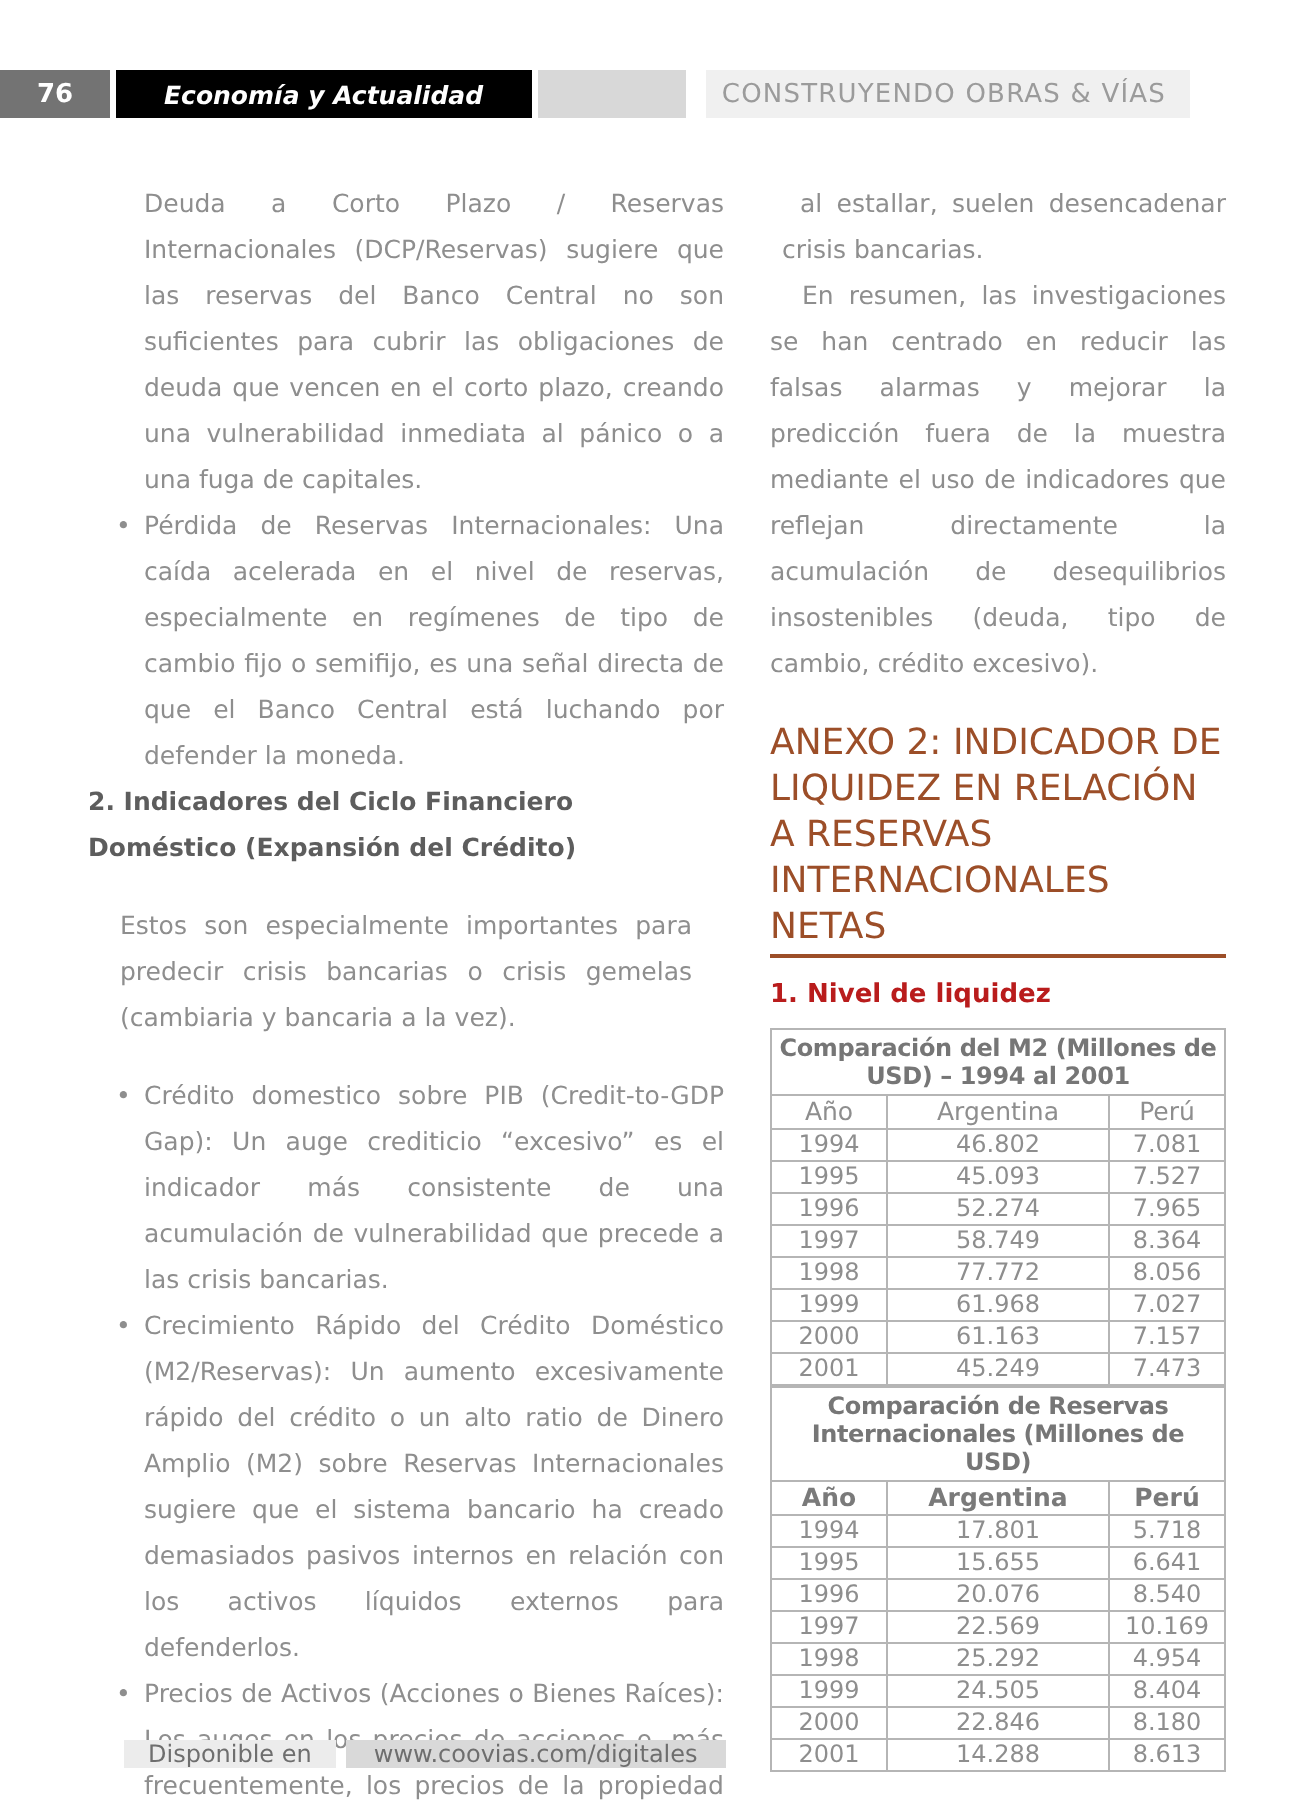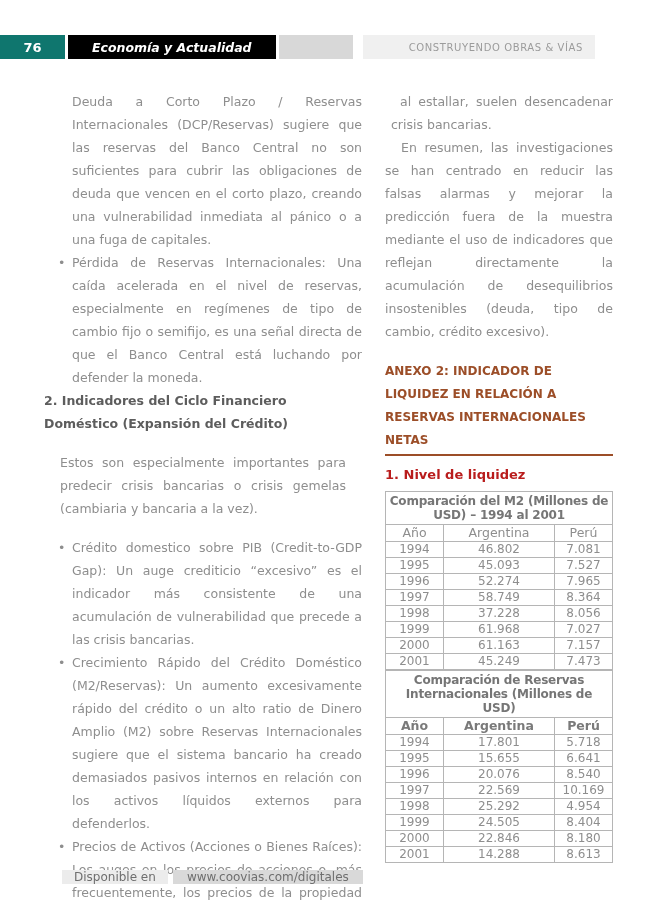--- a/index.html
+++ b/index.html
@@ -4,30 +4,30 @@
 <style>
   html,body { margin:0; padding:0; background:#ffffff; }
   .page {
     position:relative; width:650px; height:904px; background:#ffffff;
     font-family:"DejaVu Sans","Liberation Sans",sans-serif; overflow:hidden;
   }
 
   
   .header { position:absolute; top:35px; left:0; right:55px; height:24px; display:flex; align-items:stretch; }
   .page-num {
-    width:65px; background:#0f766e; color:#ffffff; font-weight:bold; font-size:13px;
+    width:55px; background:#737373; color:#ffffff; font-weight:bold; font-size:13px;
     display:flex; align-items:center; justify-content:center;
   }
   .section-tag {
     margin-left:3px; background:#000000; color:#ffffff; font-weight:bold; font-size:12.5px;
     display:flex; align-items:center; padding:0 24px; white-space:nowrap;font-style:italic;
   }
   .header-spacer-box { margin-left:3px; width:74px; background:#d8d8d8; }
   .pub-bar {
-    margin-left:10px; flex:1; background:#f0f0f0; color:#9b9b9b; font-size:10px;
+    margin-left:10px; flex:1; background:#f0f0f0; color:#9b9b9b; font-size:13px;
     letter-spacing:0.6px; display:flex; align-items:center; justify-content:flex-end; padding-right:12px;
     white-space:nowrap;
   }
 
   
   .col-left {
     position:absolute; left:44px; top:90px; width:318px;
     color:#8e8e8e; font-size:12.5px; line-height:23px; text-align:justify;
   }
   .col-right {
@@ -37,21 +37,21 @@
   .cont-para { margin:0; padding-left:28px; }
   ul.bullets { list-style:none; margin:0; padding:0 0 0 28px; }
   ul.bullets li { position:relative; }
   ul.bullets li::before { content:"\2022"; position:absolute; left:-14px; color:#8e8e8e; }
   .section-heading { margin:0; color:#5d5d5d; font-weight:bold; font-size:12.5px; line-height:23px; text-align:left; }
   .intro-para { margin:16px; }
 
   .rc-cont { margin:0; padding-left:6px; text-indent:9px; }
   .rc-summary { margin:0; text-indent:16px; }
   .annex-heading {
-    margin:17px 0 0 0; color:#9c4e28; font-weight:bold; font-size:12px; line-height:23px;
+    margin:17px 0 0 0; color:#9c4e28; font-weight:normal; font-size:18px; line-height:23px;
     text-align:left; border-bottom:2px solid #9c4e28; padding-bottom:2px;
   }
   .sub-heading { margin:7px 0 5px 0; color:#b91c1c; font-weight:bold; font-size:13px; text-align:left; }
 
   
   .data-table { width:227px; border-collapse:collapse; table-layout:fixed;padding-left:37px; }
   .data-table col.c1 { width:58px; }
   .data-table col.c2 { width:111px; }
   .data-table col.c3 { width:58px; }
   .data-table td {
@@ -136,21 +136,21 @@
             <td>52.274</td>
             <td>7.965</td>
           </tr>
           <tr class="t-row">
             <td>1997</td>
             <td>58.749</td>
             <td>8.364</td>
           </tr>
           <tr class="t-row">
             <td>1998</td>
-            <td>37.228</td>
+            <td>77.772</td>
             <td>8.056</td>
           </tr>
           <tr class="t-row">
             <td>1999</td>
             <td>61.968</td>
             <td>7.027</td>
           </tr>
           <tr class="t-row">
             <td>2000</td>
             <td>61.163</td>

